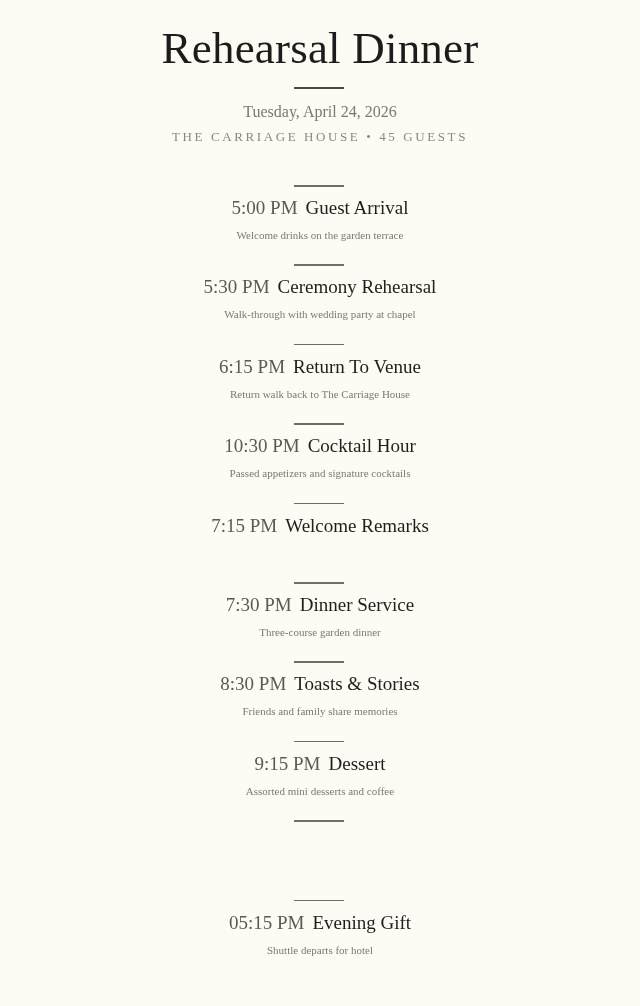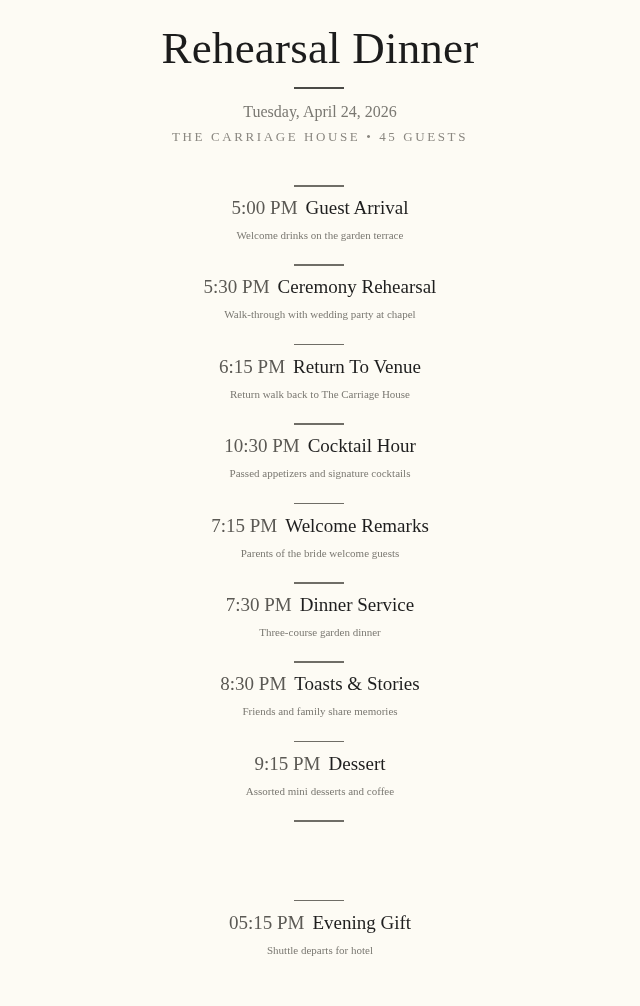--- a/index.html
+++ b/index.html
@@ -142,21 +142,20 @@
       <div class="headline">
         <span class="time">10:30 PM</span><span class="name">Cocktail Hour</span>
       </div>
       <div class="desc">Passed appetizers and signature cocktails</div>
     </div>
     <div class="event">
       <div class="rule"></div>
       <div class="headline">
         <span class="time">7:15 PM</span><span class="name">Welcome Remarks</span>
       </div>
-      <div class="desc">Parents of the bride welcome guests</div>
     </div>
     <div class="event">
       <div class="rule"></div>
       <div class="headline">
         <span class="time">7:30 PM</span><span class="name">Dinner Service</span>
       </div>
       <div class="desc">Three-course garden dinner</div>
     </div>
     <div class="event">
       <div class="rule"></div>

